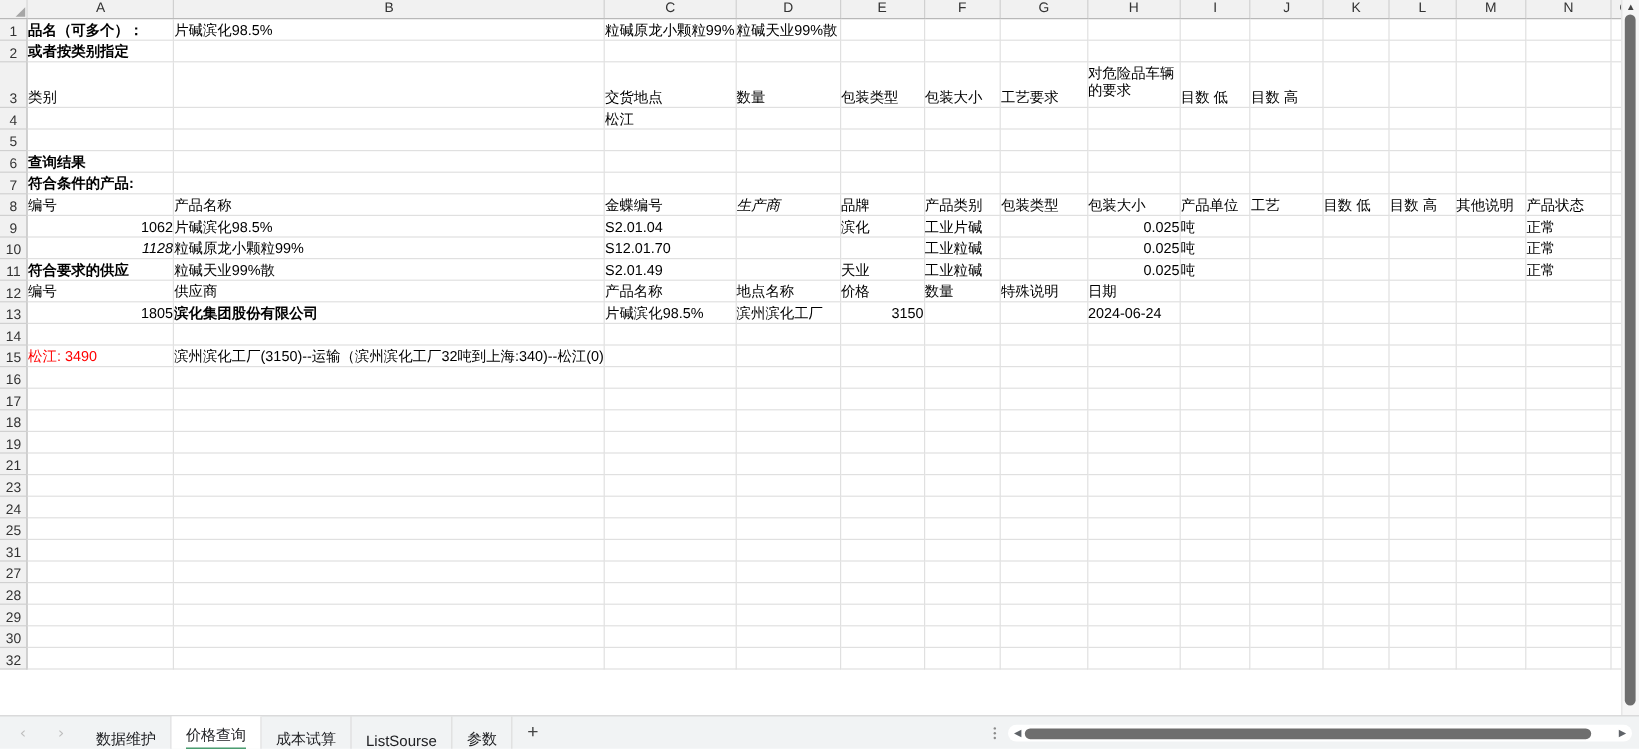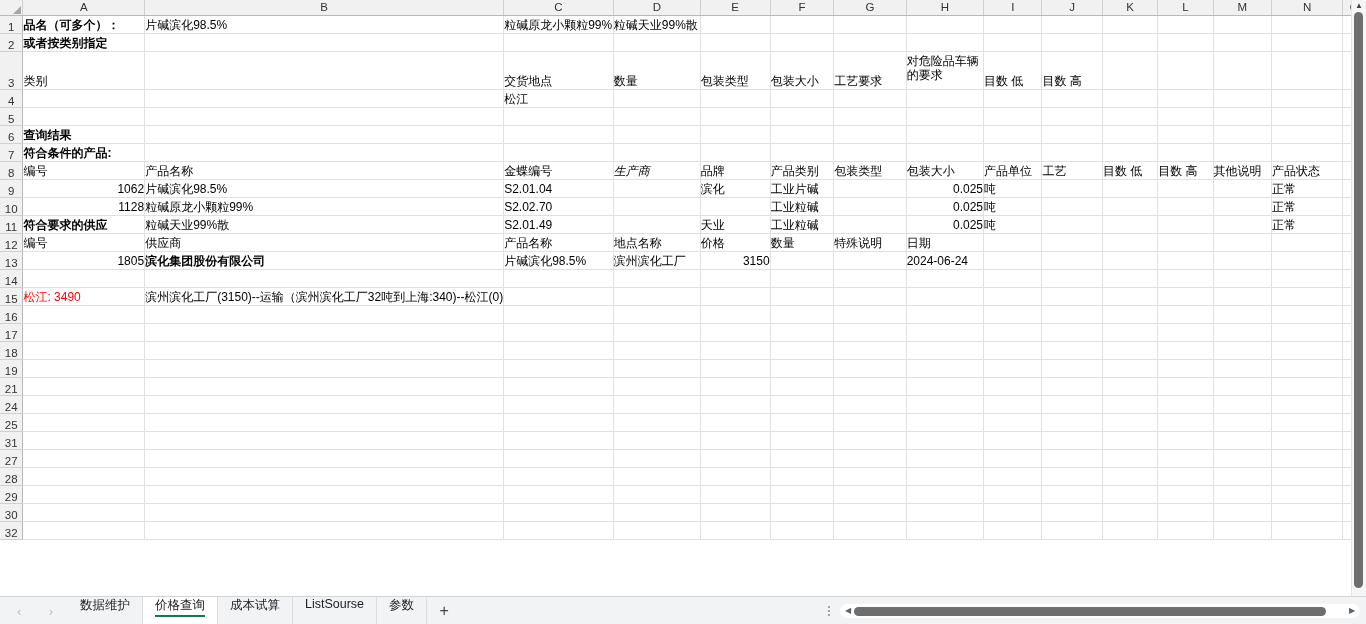--- a/index.html
+++ b/index.html
@@ -138,21 +138,21 @@
     font-family: "DejaVu Sans", sans-serif;
   }
   .tabs {
     display: flex;
     align-items: stretch;
     height: 28px;
     margin-left: 6px;
   }
   .tab {
     display: flex;
-    align-items: flex-start;
+    align-items: flex-end;
     padding: 0 12px;
     font-size: 12.5px;
     color: #202124;
     border-right: 1px solid #dcdcdc;
     position: relative;
     background: transparent;
   }
   .tab.active {
     background: #ffffff;
     border-right: 1px solid #dcdcdc;
@@ -456,23 +456,23 @@
             <td class="cell" style="position: relative;">吨</td>
             <td class="cell" style="position: relative;"></td>
             <td class="cell" style="position: relative;"></td>
             <td class="cell" style="position: relative;"></td>
             <td class="cell" style="position: relative;"></td>
             <td class="cell" style="position: relative;">正常</td>
             <td class="cell" style="position: relative;"></td>
           </tr>
           <tr>
             <td class="rowhead">10</td>
-            <td class="cell num" style="position: relative;">1128</td>
+            <td class="cell num" style="position: relative; font-style: italic;">1128</td>
             <td class="cell" style="position: relative; overflow: visible; z-index: 5;">粒碱原龙小颗粒99%</td>
-            <td class="cell" style="position: relative;">S2.02.70</td>
+            <td class="cell" style="position: relative;">S12.01.70</td>
             <td class="cell" style="position: relative;"></td>
             <td class="cell" style="position: relative;"></td>
             <td class="cell" style="position: relative;">工业粒碱</td>
             <td class="cell" style="position: relative;"></td>
             <td class="cell num" style="position: relative;">0.025</td>
             <td class="cell" style="position: relative;">吨</td>
             <td class="cell" style="position: relative;"></td>
             <td class="cell" style="position: relative;"></td>
             <td class="cell" style="position: relative;"></td>
             <td class="cell" style="position: relative;"></td>
@@ -636,20 +636,38 @@
             <td class="cell" style="position: relative;"></td>
             <td class="cell" style="position: relative;"></td>
             <td class="cell" style="position: relative;"></td>
             <td class="cell" style="position: relative;"></td>
             <td class="cell" style="position: relative;"></td>
             <td class="cell" style="position: relative;"></td>
             <td class="cell" style="position: relative;"></td>
           </tr>
           <tr>
             <td class="rowhead">21</td>
+            <td class="cell" style="position: relative;"></td>
+            <td class="cell" style="position: relative;"></td>
+            <td class="cell" style="position: relative;"></td>
+            <td class="cell" style="position: relative;"></td>
+            <td class="cell" style="position: relative;"></td>
+            <td class="cell" style="position: relative;"></td>
+            <td class="cell" style="position: relative;"></td>
+            <td class="cell" style="position: relative;"></td>
+            <td class="cell" style="position: relative;"></td>
+            <td class="cell" style="position: relative;"></td>
+            <td class="cell" style="position: relative;"></td>
+            <td class="cell" style="position: relative;"></td>
+            <td class="cell" style="position: relative;"></td>
+            <td class="cell" style="position: relative;"></td>
+            <td class="cell" style="position: relative;"></td>
+          </tr>
+          <tr>
+            <td class="rowhead">23</td>
             <td class="cell" style="position: relative;"></td>
             <td class="cell" style="position: relative;"></td>
             <td class="cell" style="position: relative;"></td>
             <td class="cell" style="position: relative;"></td>
             <td class="cell" style="position: relative;"></td>
             <td class="cell" style="position: relative;"></td>
             <td class="cell" style="position: relative;"></td>
             <td class="cell" style="position: relative;"></td>
             <td class="cell" style="position: relative;"></td>
             <td class="cell" style="position: relative;"></td>

